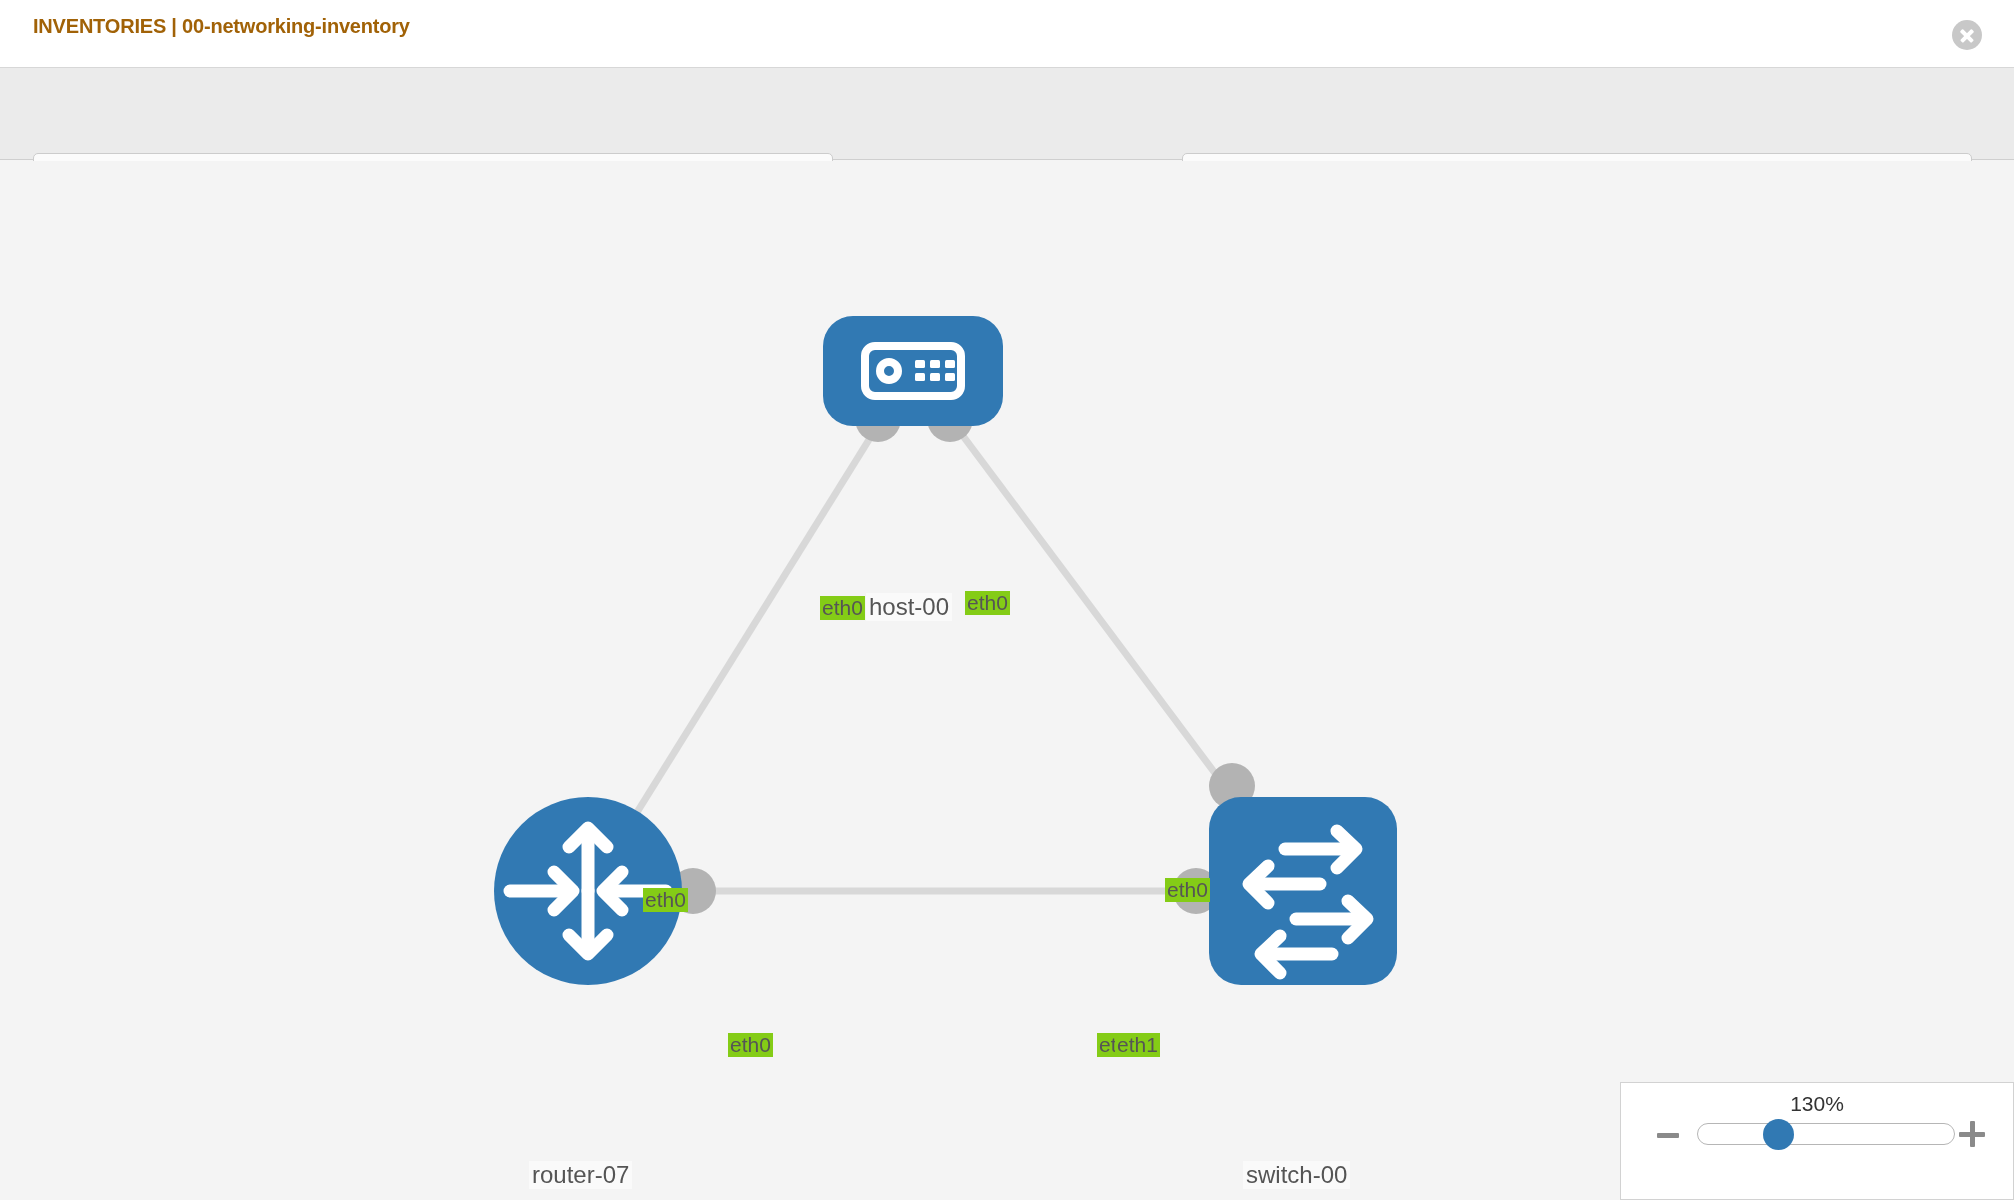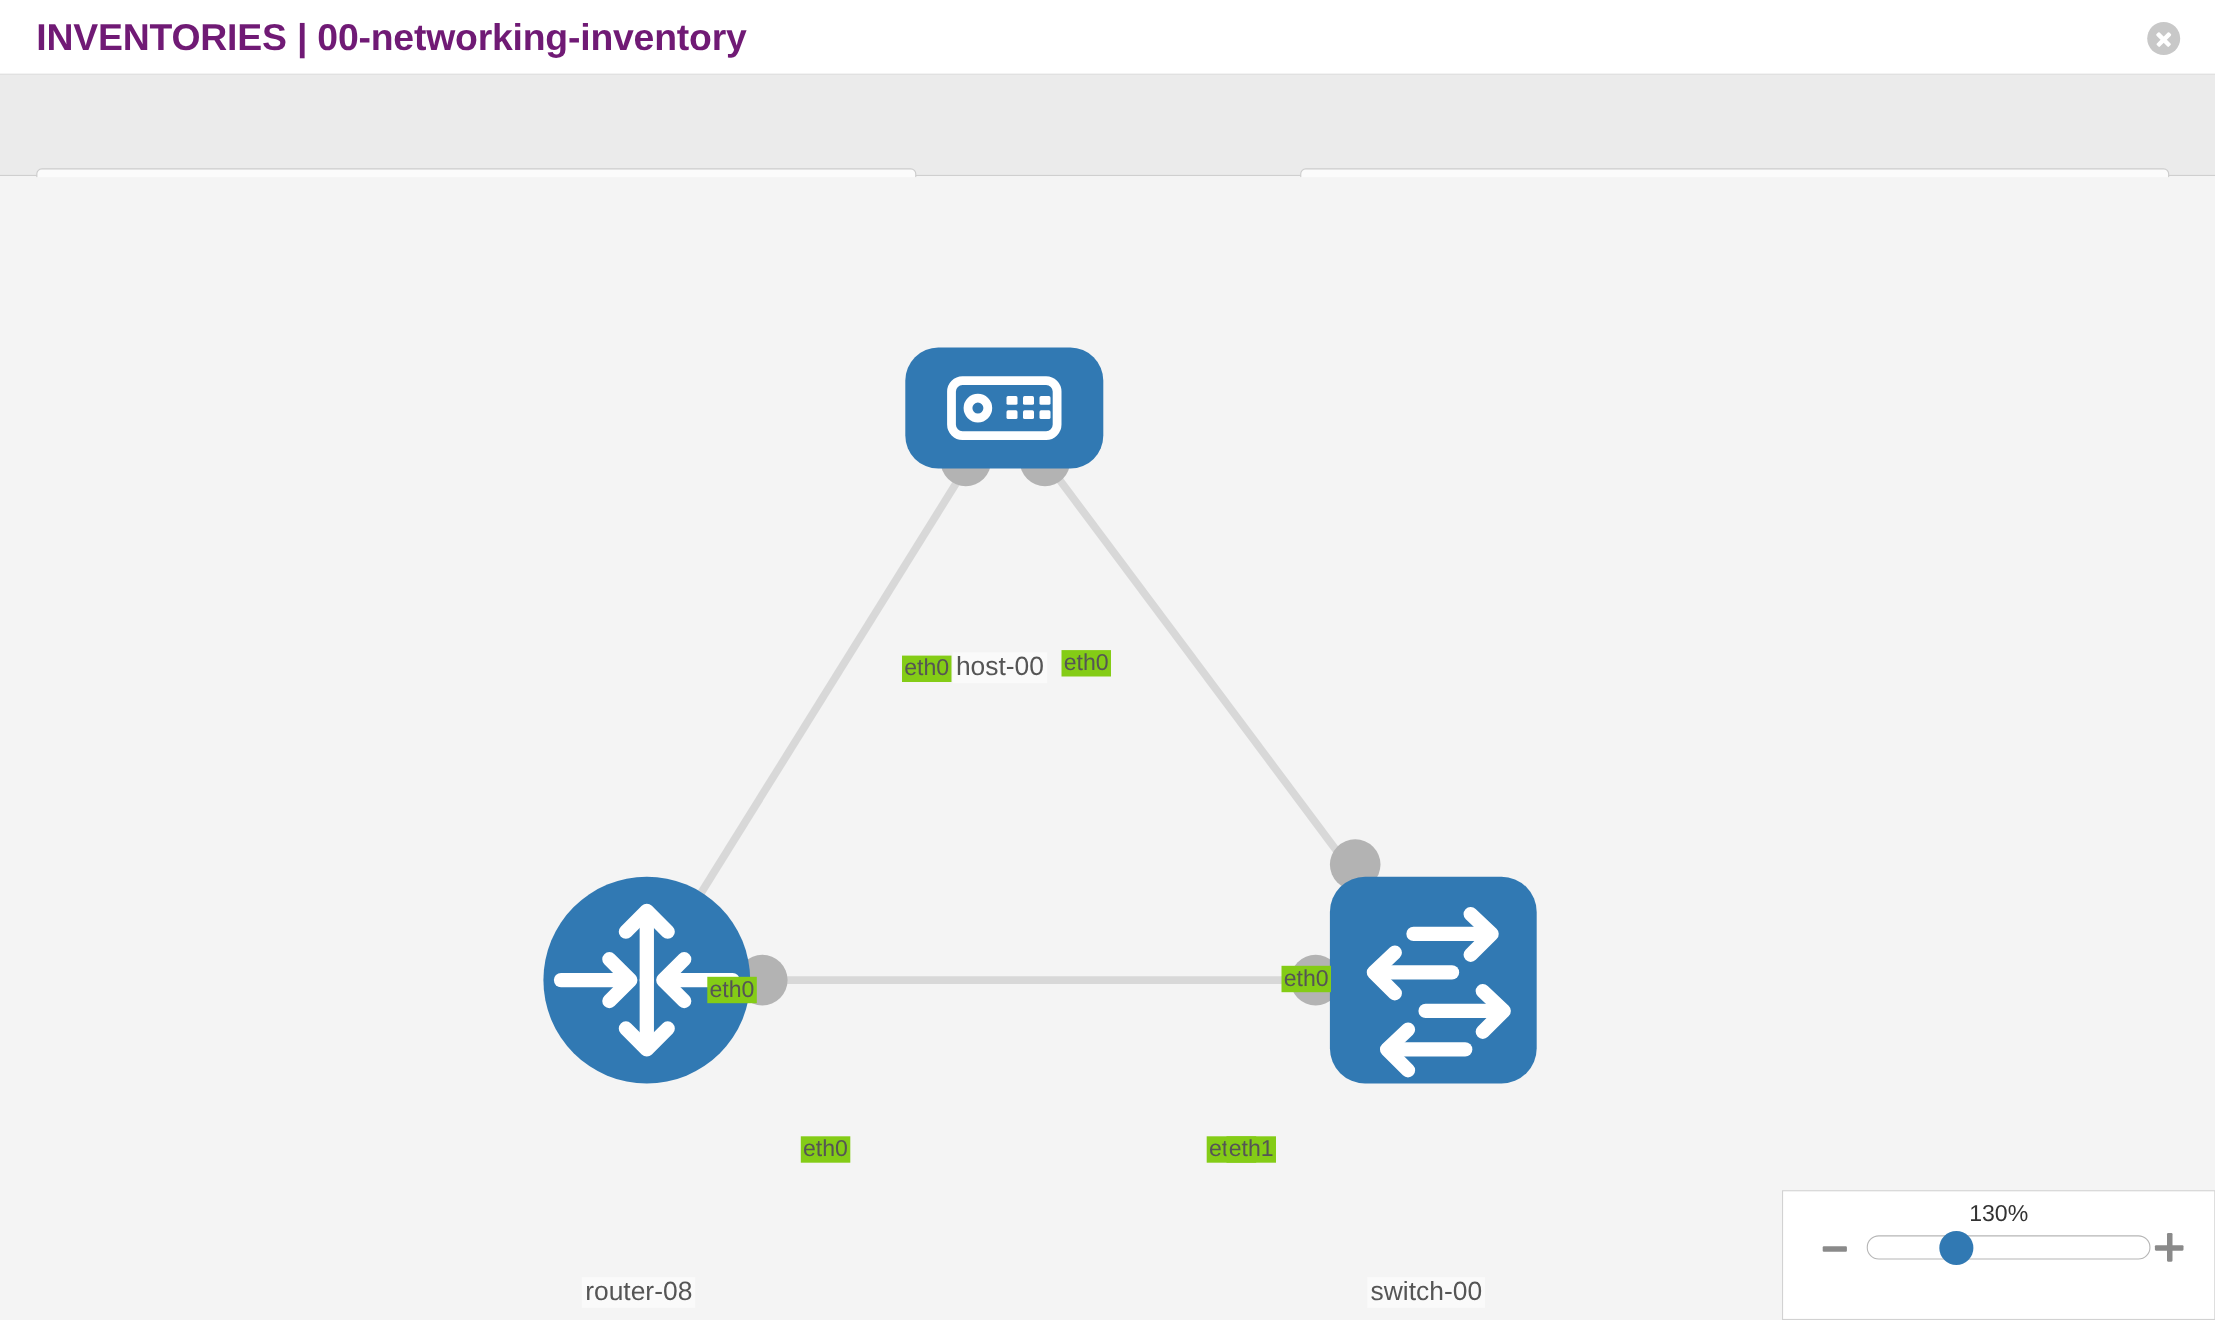--- a/index.html
+++ b/index.html
@@ -22,23 +22,23 @@
   .header {
     position: absolute;
     left: 0; top: 0;
     width: 2014px; height: 68px;
     background: #ffffff;
     border-bottom: 1px solid #d7d7d7;
   }
   .header-title {
     position: absolute;
     left: 33px; top: 15px;
-    font-size: 34px;
+    font-size: 20px;
     font-weight: bold;
-    color: #701a75;
+    color: #a16207;
     letter-spacing: -0.2px;
     white-space: nowrap;
   }
   .close-btn {
     position: absolute;
     right: 32px; top: 20px;
     width: 30px; height: 30px;
     border-radius: 50%;
     background: #c8c8c8;
     cursor: pointer;
@@ -318,21 +318,21 @@
     <div class="edge-label" style="left:965px; top:430px;">eth0</div>
 
     <div class="edge-label" style="left:643px; top:727px;">eth0</div>
     <div class="edge-label" style="left:1165px; top:717px;">eth0</div>
 
     <div class="edge-label" style="left:728px; top:872px;">eth0</div>
     <div class="edge-label" style="left:1097px; top:872px;">eth0</div>
     <div class="edge-label" style="left:1115px; top:872px;">eth1</div>
 
     <div class="node-label" style="left:866px; top:432px;">host-00</div>
-    <div class="node-label" style="left:529px; top:1000px;">router-08</div>
+    <div class="node-label" style="left:529px; top:1000px;">router-07</div>
     <div class="node-label" style="left:1243px; top:1000px;">switch-00</div>
   </div>
 
   <div class="zoom-panel">
     <div class="zoom-value">130%</div>
     <div class="zoom-minus"></div>
     <div class="zoom-track"></div>
     <div class="zoom-thumb"></div>
     <div class="zoom-plus">
       <div class="h"></div>

